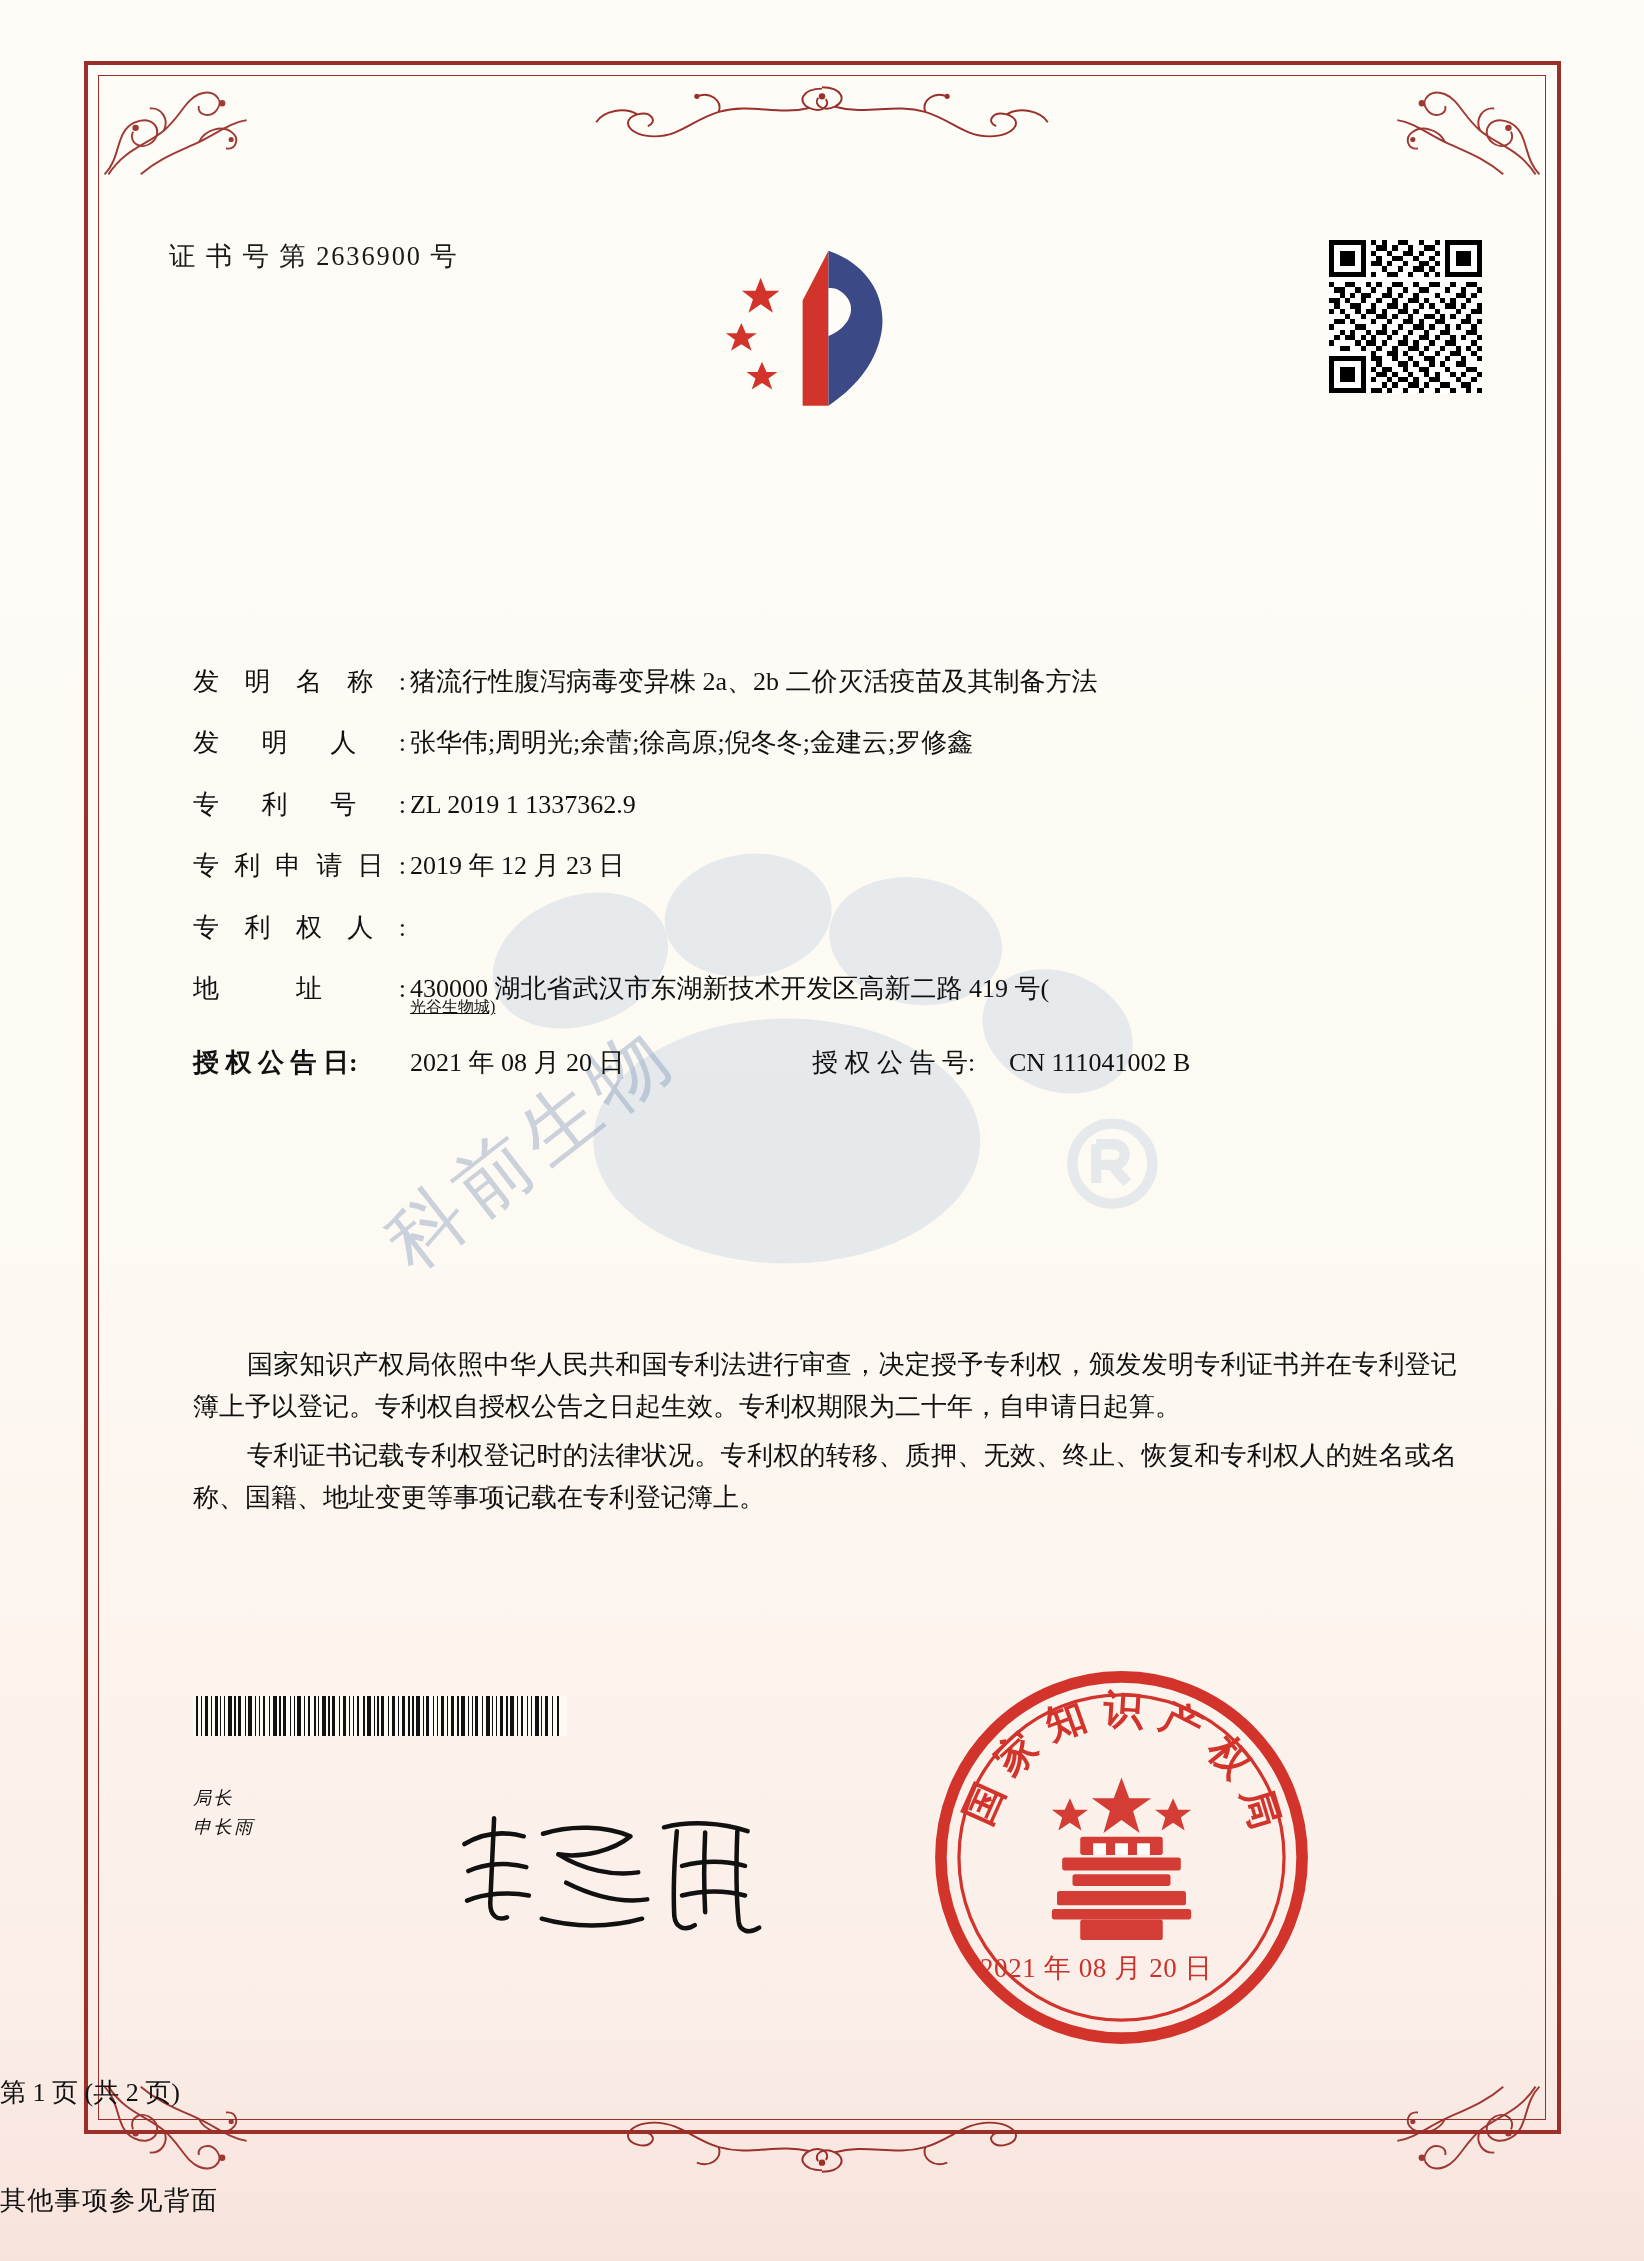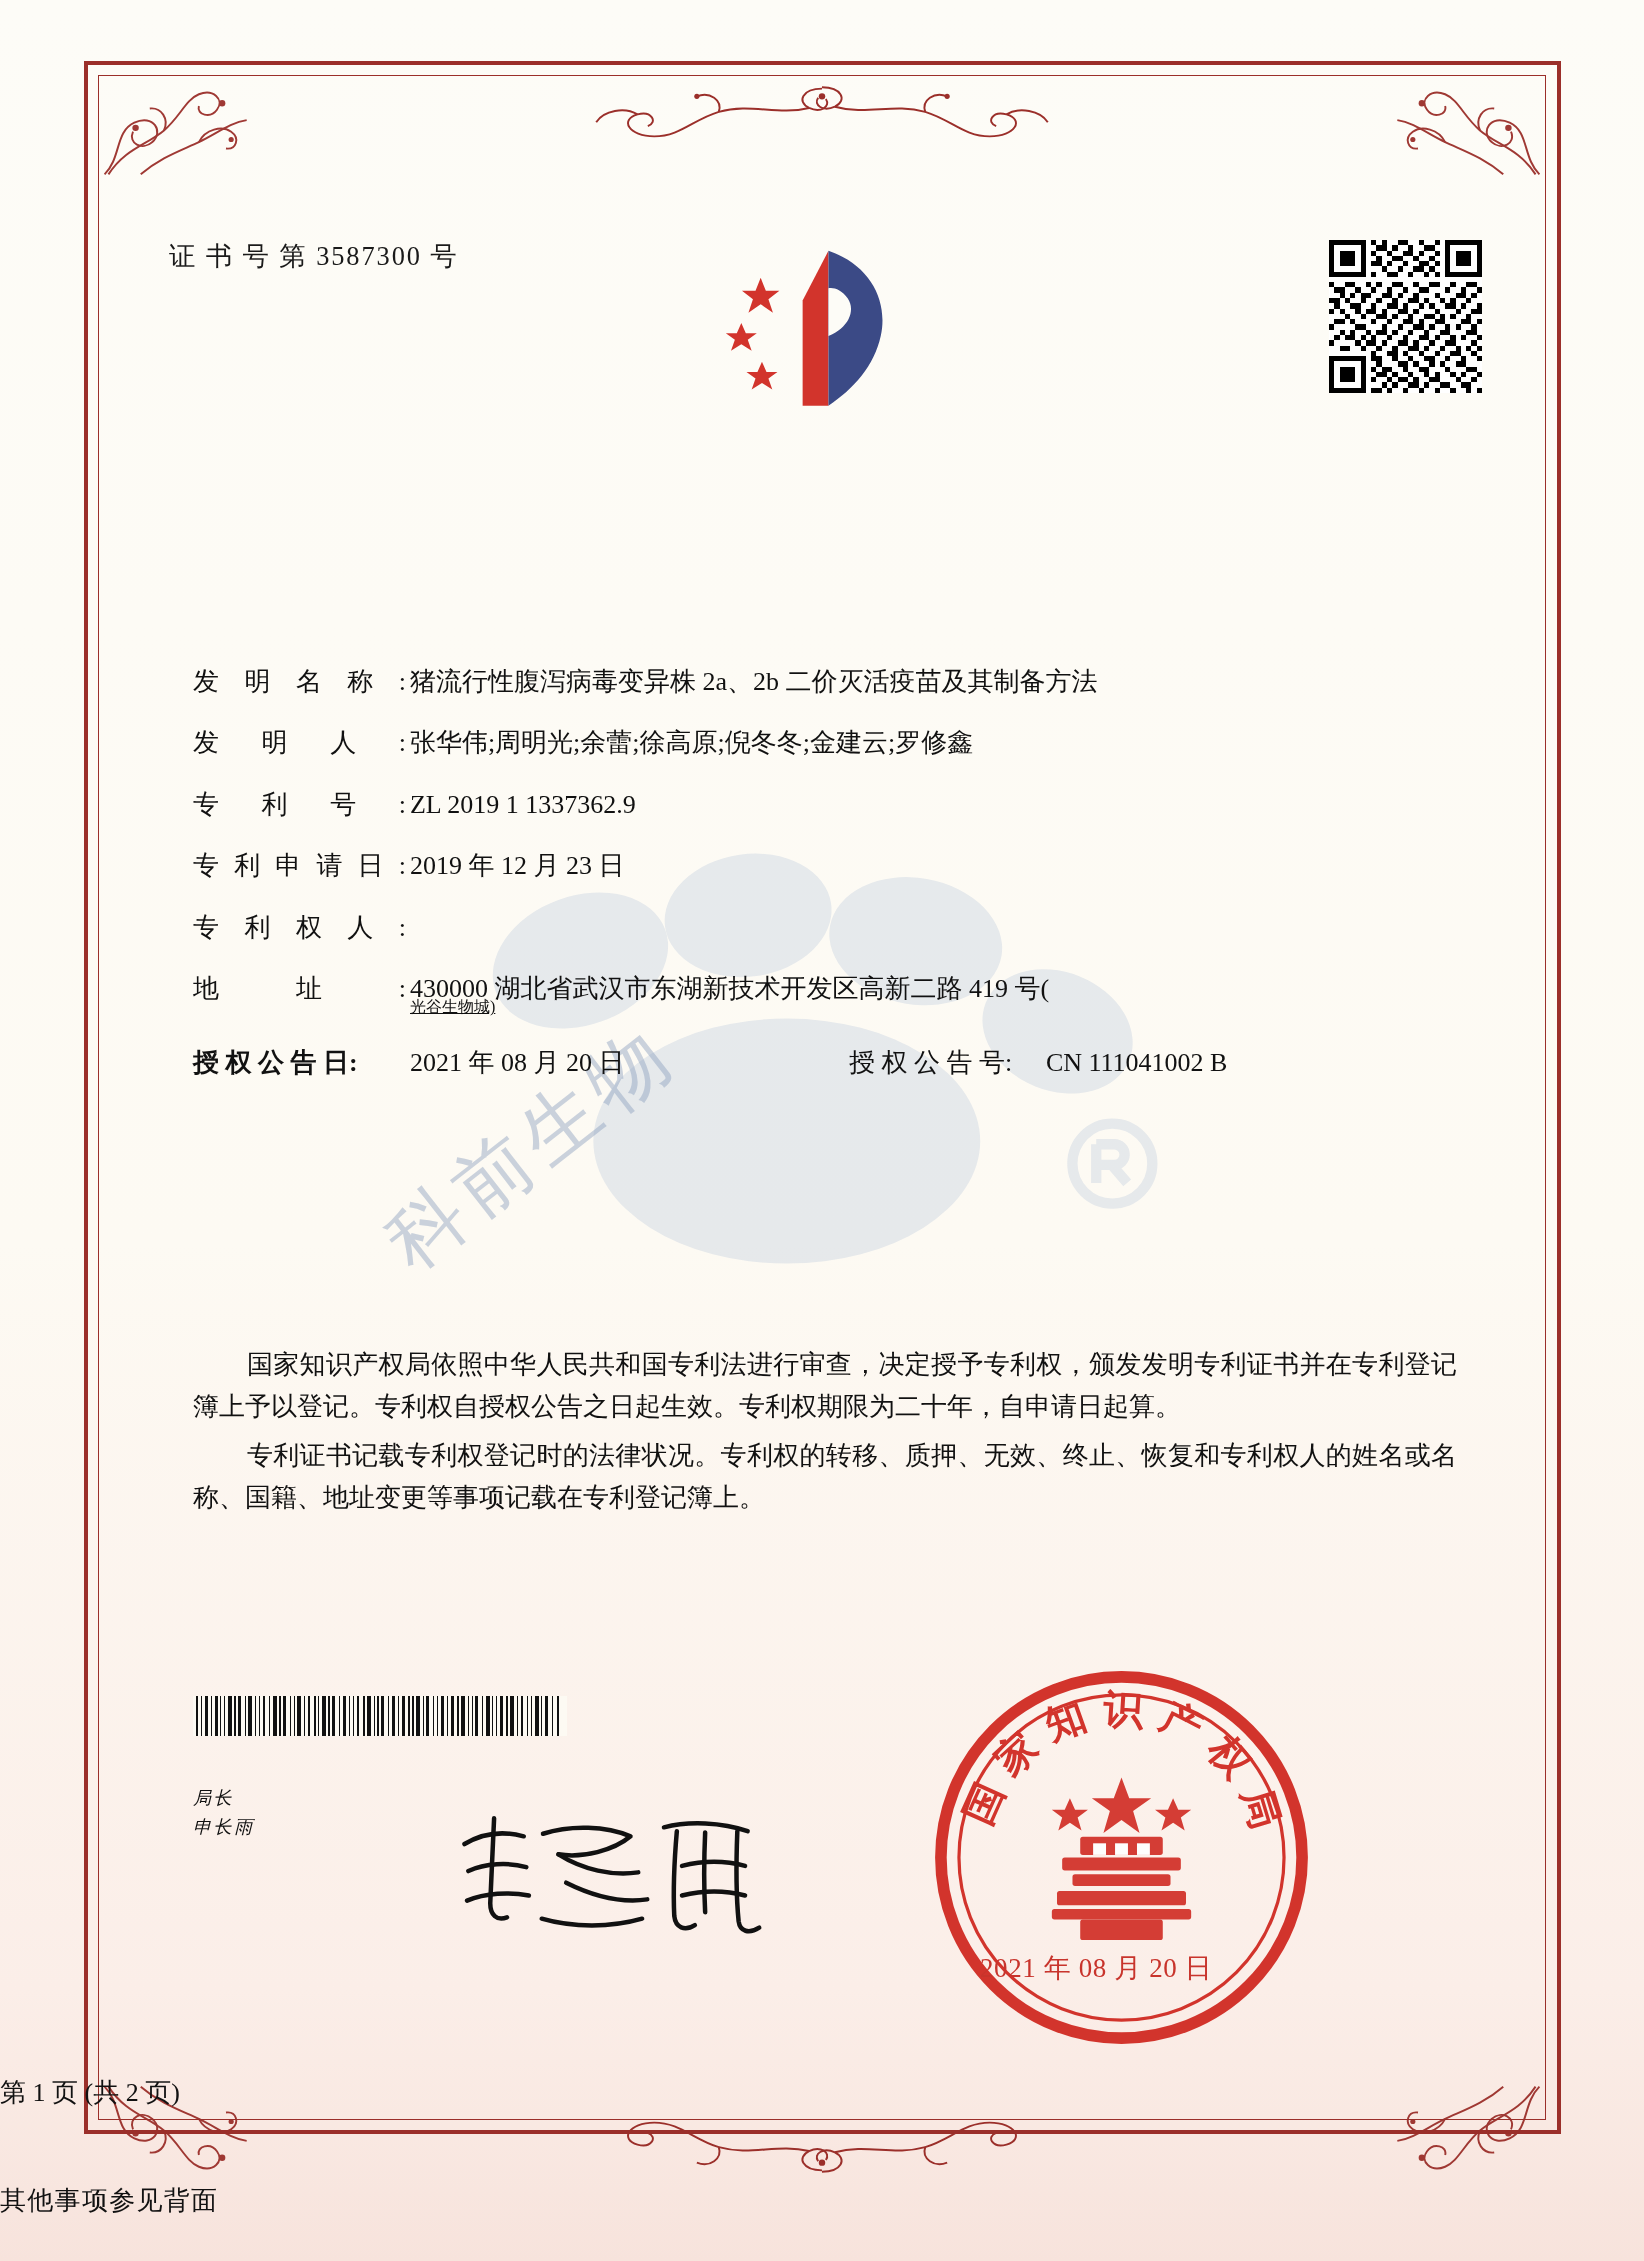--- a/index.html
+++ b/index.html
@@ -169,21 +169,21 @@
     white-space: nowrap;
   }
   .lbl.tight { letter-spacing: 0; }
   .val {
     flex: 1;
     padding-left: 3.9px;
   }
   .row.two-col { }
   .col-a { width: 619px; flex: 0 0 619px; display: flex; }
   .col-b { flex: 1; display: flex; }
-  .col-b .lbl { width: 193px; flex: 0 0 193px; margin-left: 37px; }
+  .col-b .lbl { width: 193px; flex: 0 0 193px; }
 
   .addr-second {
     padding-left: 217px;
     margin-top: -13px;
     margin-bottom: 26.4px;
     font-size: 16px;
     text-decoration: underline;
   }
 
   
@@ -364,21 +364,21 @@
       <ellipse cx="1040" cy="300" rx="120" ry="92" transform="rotate(22 1040 300)"></ellipse>
       <ellipse cx="620" cy="470" rx="300" ry="190"></ellipse>
       <g fill="none" stroke="#a9bcd6" stroke-width="16">
         <circle cx="1125" cy="505" r="62"></circle>
         <path d="M1100 475 v60 M1100 475 h28 a16 16 0 0 1 0 32 h-28 M1124 507 l24 28"></path>
       </g>
     </svg>
   </div>
   <div class="wm-text">科前生物</div>
 
-  <div class="cert-no">证 书 号 第 3587300 号</div>
+  <div class="cert-no">证 书 号 第 2636900 号</div>
 
   <div class="logo">
     <svg viewBox="0 0 330 280">
       <g fill="#d2342c">
         <polygon points="70,60 78,80 99,80 82,93 89,114 70,101 51,114 58,93 41,80 62,80"></polygon>
         <polygon points="40,130 47,146 64,146 50,156 56,173 40,163 24,173 30,156 16,146 33,146"></polygon>
         <polygon points="72,190 79,206 96,206 82,216 88,233 72,223 56,233 62,216 48,206 65,206"></polygon>
       </g>
       <path d="M175 18 L175 258 L135 258 L135 95 Z" fill="#d2342c"></path>
       <path d="M175 18 C 240 40, 268 96, 256 150 C 246 196, 214 232, 175 258 L175 18 Z" fill="#3b4a86"></path>

